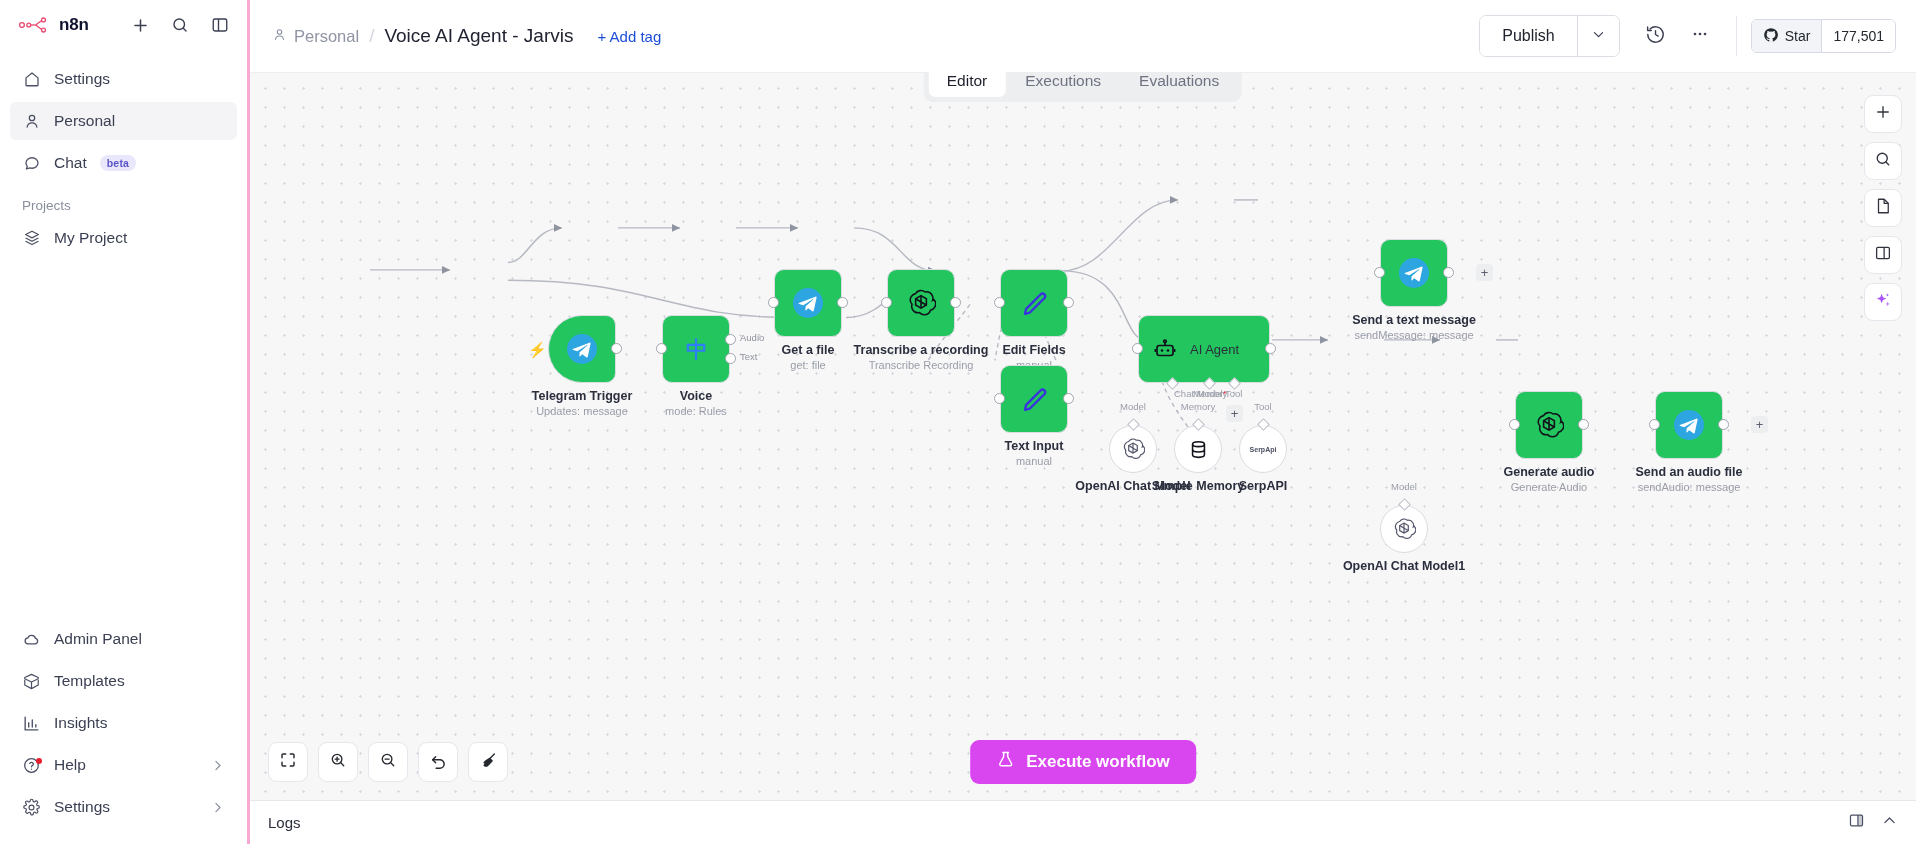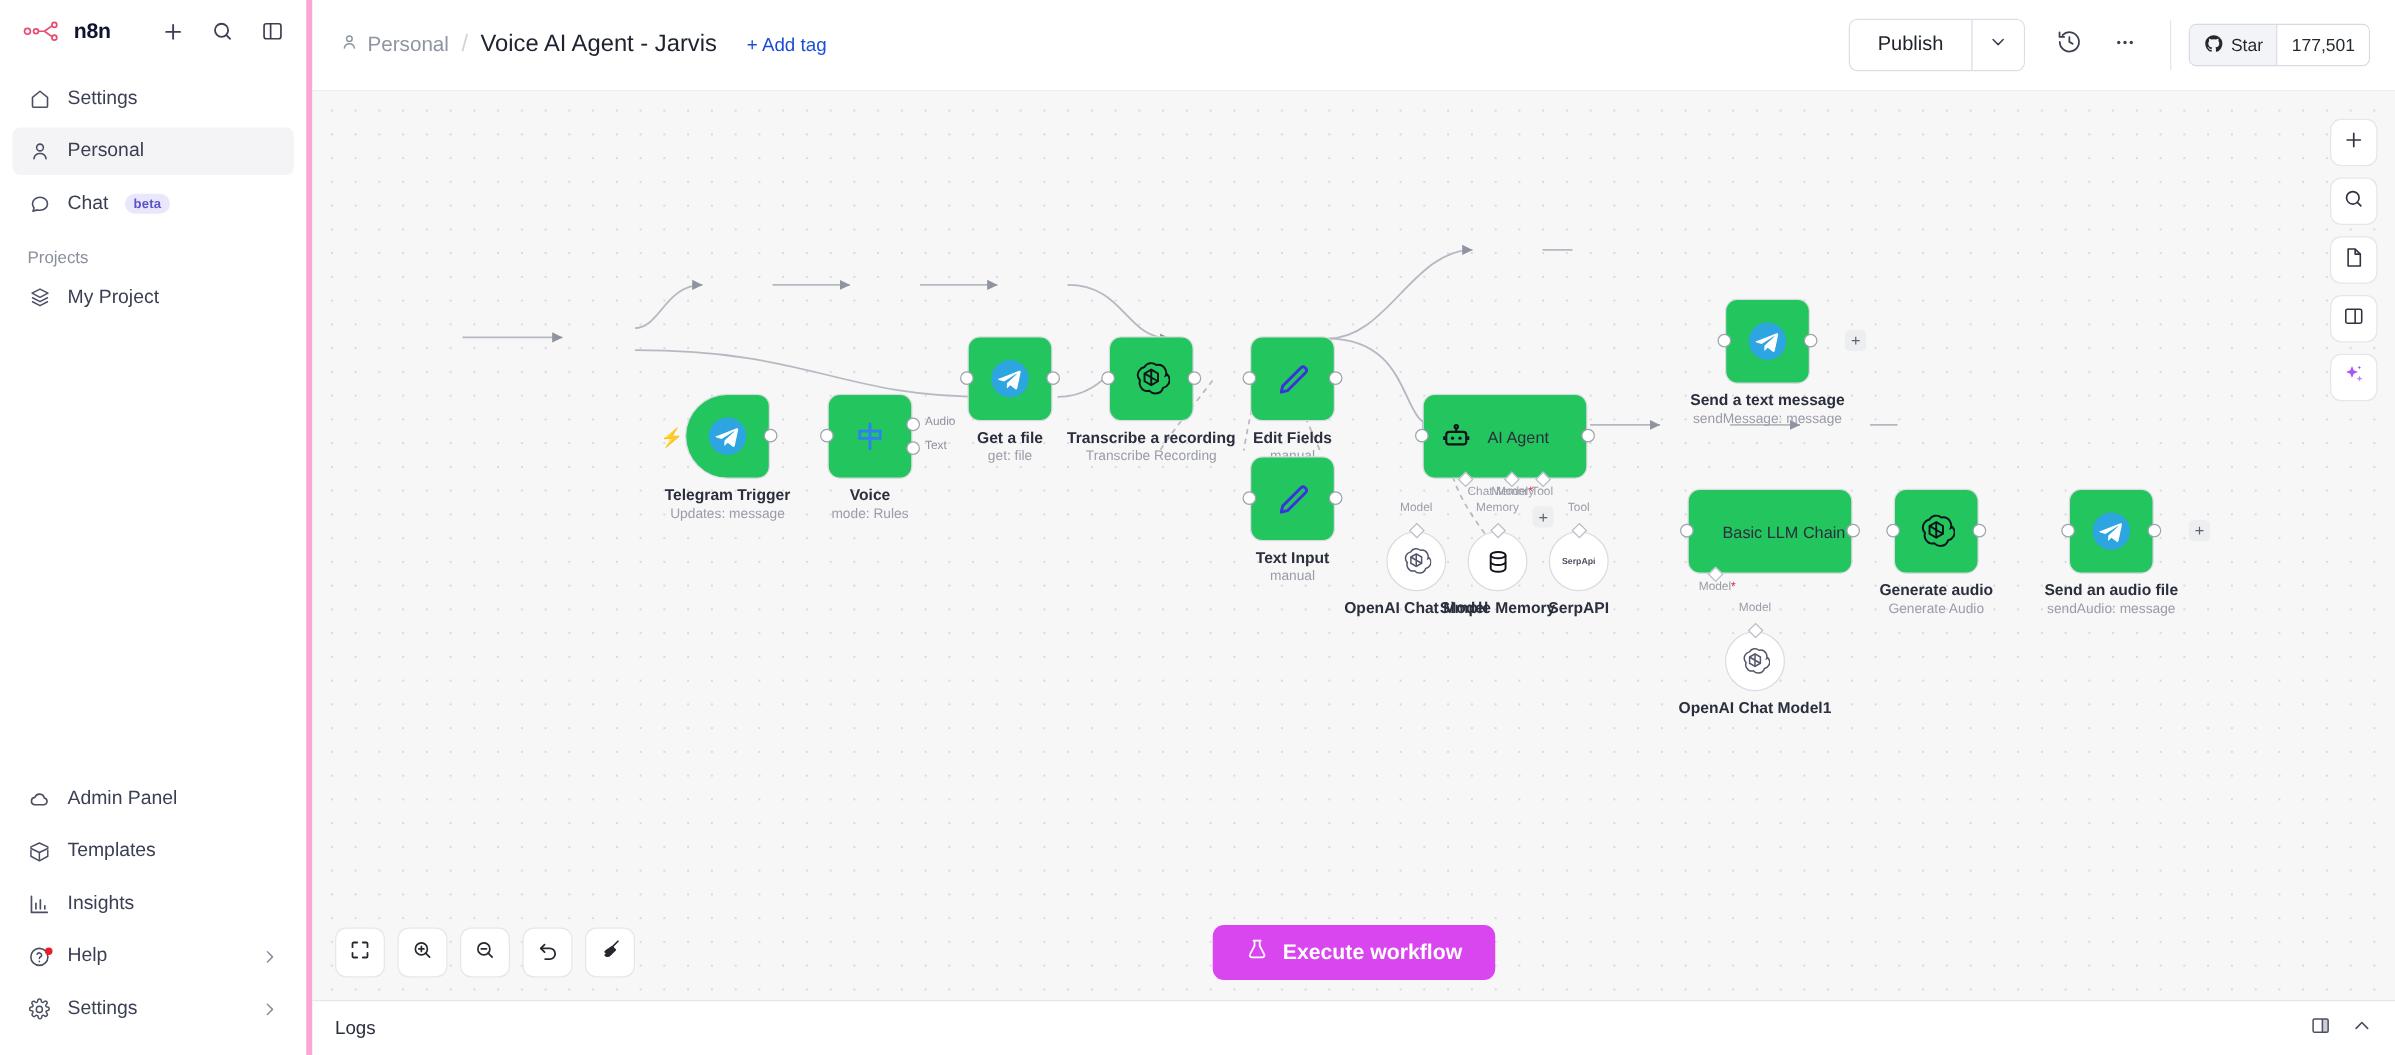--- a/index.html
+++ b/index.html
@@ -9,21 +9,21 @@
     background: #ffffff;
     overflow: hidden;
     -webkit-font-smoothing: antialiased;
   }
   #app { position: relative; width: 1916px; height: 844px; display: flex; }
 
   
   .sidebar {
     width: 250px; height: 844px;
     background: #fff;
-    border-right: 5px solid #f9a8d4;
+    border-right: 3px solid #f9a8d4;
     display: flex; flex-direction: column;
     flex: 0 0 250px;
   }
   .sb-top {
     height: 50px; display: flex; align-items: center;
     padding: 0 14px 0 18px; gap: 0;
   }
   .logo-wrap { display: flex; align-items: center; gap: 7px; }
   .logo-mark { width: 34px; height: 18px; display: block; }
   .logo-text { font-size: 17px; font-weight: 700; color: #101330; letter-spacing: -0.2px; }
@@ -406,20 +406,25 @@
                   <path d="M12 1.8a10.2 10.2 0 0 0-3.23 19.9c.51.09.7-.22.7-.5v-1.9c-2.85.62-3.45-1.2-3.45-1.2-.46-1.18-1.14-1.5-1.14-1.5-.93-.64.07-.62.07-.62 1.03.07 1.57 1.06 1.57 1.06.92 1.56 2.4 1.11 2.99.85.09-.66.36-1.11.65-1.37-2.27-.26-4.66-1.14-4.66-5.06 0-1.12.4-2.03 1.06-2.75-.11-.26-.46-1.3.1-2.72 0 0 .86-.28 2.82 1.05a9.8 9.8 0 0 1 5.14 0c1.96-1.33 2.82-1.05 2.82-1.05.56 1.42.21 2.46.1 2.72.66.72 1.05 1.63 1.05 2.75 0 3.93-2.39 4.8-4.67 5.05.37.32.7.94.7 1.9v2.81c0 .28.18.6.7.5A10.2 10.2 0 0 0 12 1.8z"></path>
                 </svg>
             </span>
             <span>Star</span>
           </div>
           <div class="gh-right">177,501</div>
         </div>
       </div>
     </div>
 
+    <div class="tabbar">
+      <div class="tab active">Editor</div>
+      <div class="tab">Executions</div>
+      <div class="tab">Evaluations</div>
+    </div>
 
     <div class="canvas-wrap">
       <div class="canvas"></div>
 
       <svg class="svg-layer" viewBox="0 0 1666 779" preserveAspectRatio="none">
         <defs>
           <marker id="arw" markerWidth="7" markerHeight="7" refX="5.5" refY="3.5" orient="auto">
             <path d="M0,0.6 L5.6,3.5 L0,6.4 z" fill="#9093a0"></path>
           </marker>
         </defs>
@@ -578,35 +583,20 @@
             <circle cx="20" cy="20" r="20" fill="#2CA5E0"></circle>
             <path d="M8.8 19.6l21-8.1c1-.36 1.86.24 1.54 1.73l-3.58 16.9c-.27 1.2-.99 1.5-2 .94l-5.53-4.08-2.67 2.57c-.3.3-.54.54-1.1.54l.4-5.63 10.25-9.26c.45-.4-.1-.62-.69-.23l-12.67 7.98-5.46-1.7c-1.19-.38-1.21-1.19.25-1.76z" fill="#fff"></path>
           </svg>
         </div>
         <div class="conn-dot" style="left:63px; top:28px;"></div>
         <div class="plus-chip" style="left:96px; top:25px;">+</div>
         <div class="node-label">Send a text message</div>
         <div class="node-sub">sendMessage: message</div>
       </div>
 
-      <div class="node" style="left:1100px; top:318px;">
-        <div class="conn-dot" style="left:-6px; top:28px;"></div>
-        <div class="node-box wide">
-          <div class="inner-row">
-            <svg width="24" height="24" viewBox="0 0 24 24" fill="none" stroke="#11121a" stroke-width="1.9" stroke-linecap="round">
-              <path d="M9.6 13.6a3.6 3.6 0 0 0 5.2.3l2.4-2.4a3.6 3.6 0 0 0-5.1-5.1l-1.3 1.3"></path>
-              <path d="M14.4 10.4a3.6 3.6 0 0 0-5.2-.3l-2.4 2.4a3.6 3.6 0 0 0 5.1 5.1l1.3-1.3"></path>
-            </svg>
-            <span class="node-title-inline">Basic LLM Chain</span>
-          </div>
-        </div>
-        <div class="conn-dot" style="left:127px; top:28px;"></div>
-        <div class="out-diamond" style="left:18px; top:64px;"></div>
-        <div class="port-label" style="left:9px; top:73px; transform:none;">Model<span class="req-star">*</span></div>
-      </div>
 
       <div class="node" style="left:1265px; top:318px;">
         <div class="conn-dot" style="left:-6px; top:28px;"></div>
         <div class="node-box">
           <svg width="30" height="30" viewBox="0 0 24 24" fill="none" stroke="#11121a" stroke-width="1.25">
             <path d="M21.3 9.9a5.1 5.1 0 0 0-.44-4.2 5.17 5.17 0 0 0-5.57-2.48A5.12 5.12 0 0 0 7.6 4.5a5.1 5.1 0 0 0-3.42 2.47 5.15 5.15 0 0 0 .64 6.06 5.1 5.1 0 0 0 .44 4.2 5.17 5.17 0 0 0 5.57 2.48 5.1 5.1 0 0 0 3.85 1.72 5.15 5.15 0 0 0 4.9-3.57 5.1 5.1 0 0 0 3.42-2.47 5.15 5.15 0 0 0-.64-6.06z"></path>
             <path d="M12 6.1l4.3 2.5v5l-4.3 2.5-4.3-2.5v-5z"></path>
             <path d="M12 6.1v5.1l4.3 2.4M7.7 8.6l4.3 2.6v5"></path>
           </svg>
         </div>

